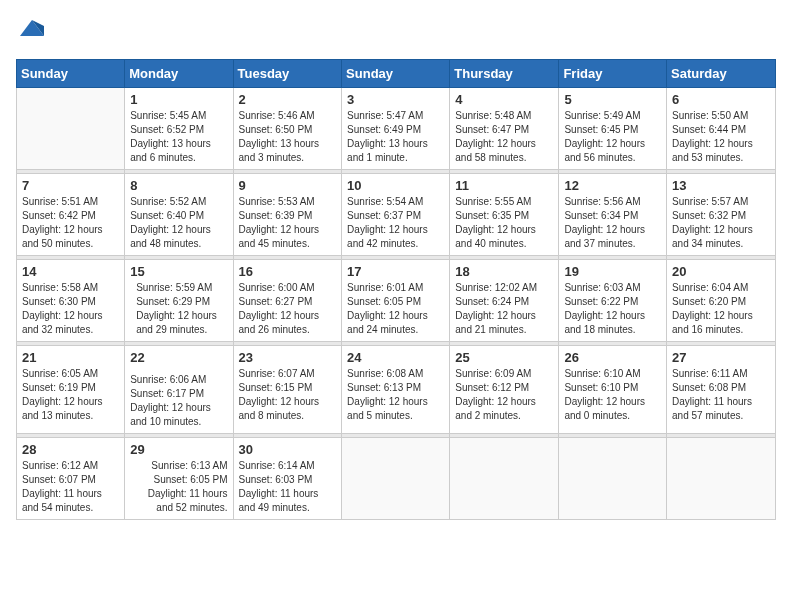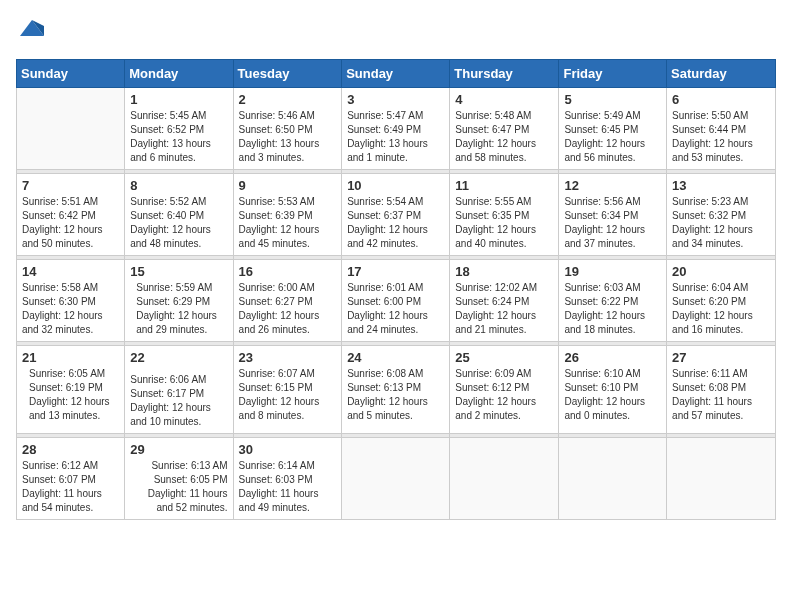--- a/index.html
+++ b/index.html
@@ -207,21 +207,21 @@
 Daylight: 12 hours and 40 minutes.</div>
         </td>
         <td>
           <span class="day-number">12</span>
           <div class="day-info" style="white-space: pre-line;">Sunrise: 5:56 AM
 Sunset: 6:34 PM
 Daylight: 12 hours and 37 minutes.</div>
         </td>
         <td>
           <span class="day-number">13</span>
-          <div class="day-info" style="white-space: pre-line;">Sunrise: 5:23 AM
+          <div class="day-info" style="white-space: pre-line;">Sunrise: 5:57 AM
 Sunset: 6:32 PM
 Daylight: 12 hours and 34 minutes.</div>
         </td>
       </tr>
       <tr class="row-separator">
         <td style="height: 4px; padding: 0px; background-color: rgb(232, 232, 232);"></td>
         <td style="height: 4px; padding: 0px; background-color: rgb(232, 232, 232);"></td>
         <td style="height: 4px; padding: 0px; background-color: rgb(232, 232, 232);"></td>
         <td style="height: 4px; padding: 0px; background-color: rgb(232, 232, 232);"></td>
         <td style="height: 4px; padding: 0px; background-color: rgb(232, 232, 232);"></td>
@@ -243,21 +243,21 @@
         </td>
         <td>
           <span class="day-number">16</span>
           <div class="day-info" style="white-space: pre-line;">Sunrise: 6:00 AM
 Sunset: 6:27 PM
 Daylight: 12 hours and 26 minutes.</div>
         </td>
         <td>
           <span class="day-number">17</span>
           <div class="day-info" style="white-space: pre-line;">Sunrise: 6:01 AM
-Sunset: 6:00 PM
+Sunset: 6:05 PM
 Daylight: 12 hours and 24 minutes.</div>
         </td>
         <td>
           <span class="day-number">18</span>
           <div class="day-info" style="white-space: pre-line;">Sunrise: 12:02 AM
 Sunset: 6:24 PM
 Daylight: 12 hours and 21 minutes.</div>
         </td>
         <td>
           <span class="day-number">19</span>
@@ -277,21 +277,21 @@
         <td style="height: 4px; padding: 0px; background-color: rgb(232, 232, 232);"></td>
         <td style="height: 4px; padding: 0px; background-color: rgb(232, 232, 232);"></td>
         <td style="height: 4px; padding: 0px; background-color: rgb(232, 232, 232);"></td>
         <td style="height: 4px; padding: 0px; background-color: rgb(232, 232, 232);"></td>
         <td style="height: 4px; padding: 0px; background-color: rgb(232, 232, 232);"></td>
         <td style="height: 4px; padding: 0px; background-color: rgb(232, 232, 232);"></td>
       </tr>
       <tr>
         <td>
           <span class="day-number">21</span>
-          <div class="day-info" style="white-space: pre-line; margin-left: 7px;">Sunrise: 6:05 AM
+          <div class="day-info" style="white-space: pre-line;">Sunrise: 6:05 AM
 Sunset: 6:19 PM
 Daylight: 12 hours and 13 minutes.</div>
         </td>
         <td>
           <span class="day-number">22</span>
           <div class="day-info" style="white-space: pre-line; margin-top: 8px;">Sunrise: 6:06 AM
 Sunset: 6:17 PM
 Daylight: 12 hours and 10 minutes.</div>
         </td>
         <td>

